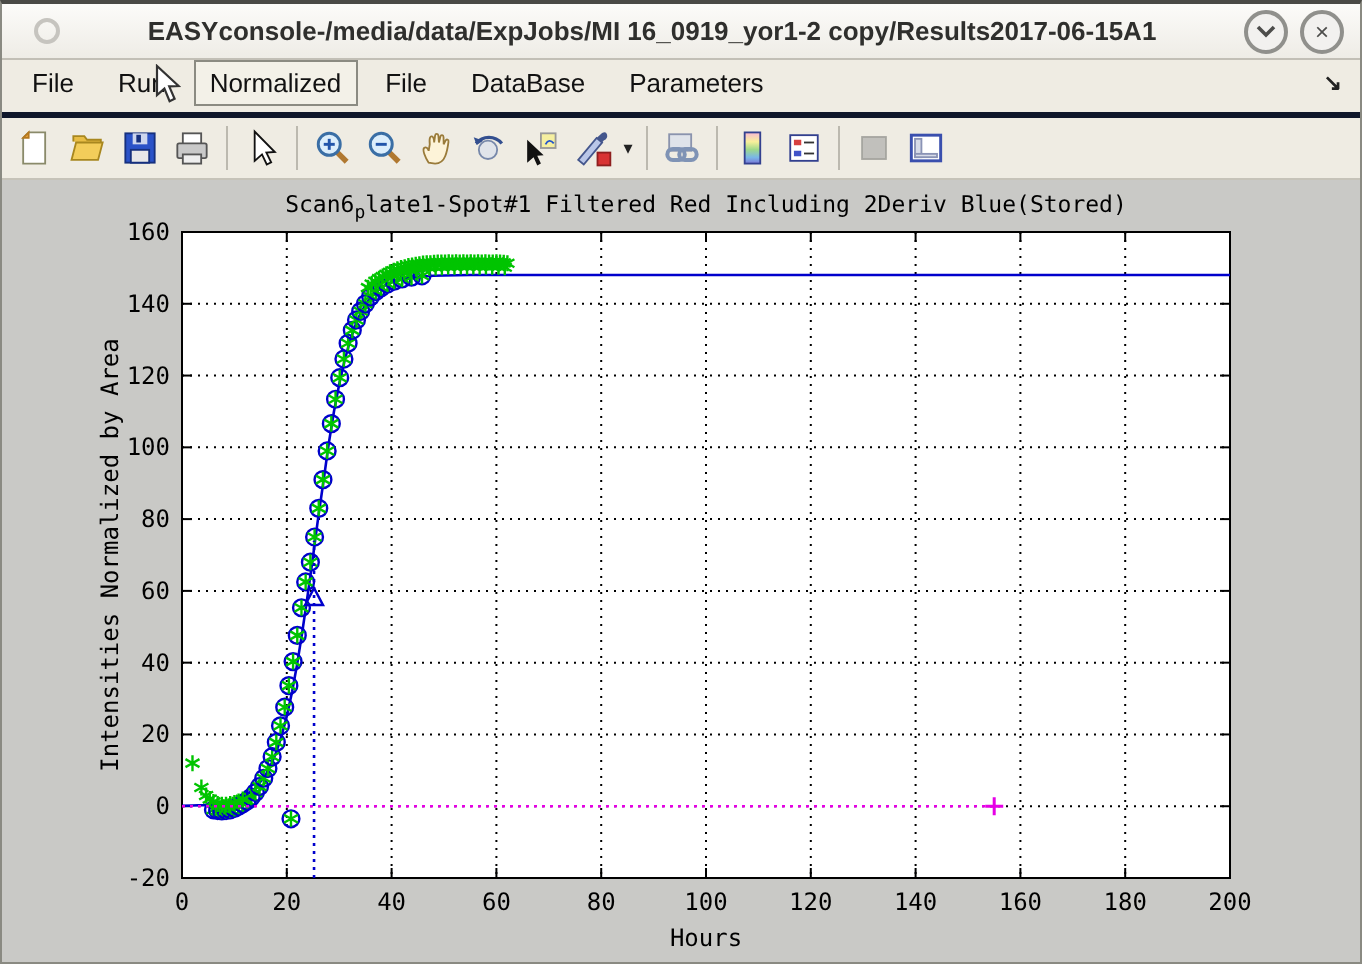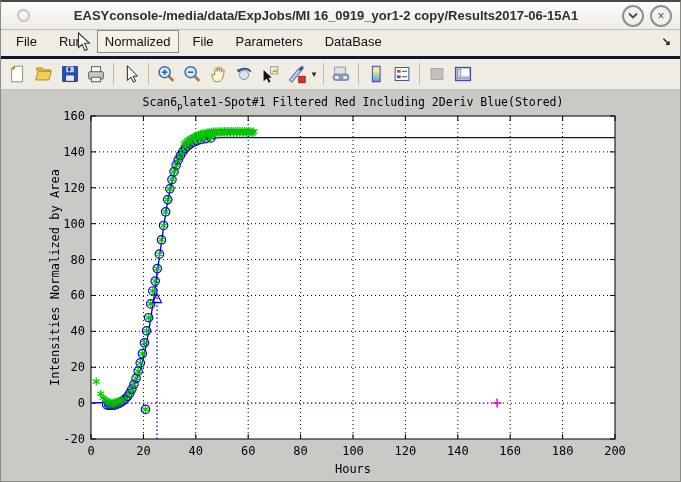--- a/index.html
+++ b/index.html
@@ -67,22 +67,22 @@
       </div>
       <div class="tb-btn">×</div>
     </div>
   </div>
 
   <div class="menubar">
     <span class="menu-item">File</span>
     <span class="menu-item">Run</span>
     <span class="menu-item active">Normalized</span>
     <span class="menu-item">File</span>
+    <span class="menu-item">DataBase</span>
     <span class="menu-item">Parameters</span>
-    <span class="menu-item">DataBase</span>
     <span class="dock-arrow">↘</span>
   </div>
 
   <div class="toolbar">
     <button class="tbtn">
         <svg viewBox="0 0 24 24">
           <path d="M8 3.5 h9 v17 h-12 v-14 z" fill="#ffffff" stroke="#8a8a6a"></path>
           <path d="M8 3.5 L5 6.5 L8 6.5 Z" fill="#e8a33d" stroke="#b5791f"></path>
         </svg>
       </button>

